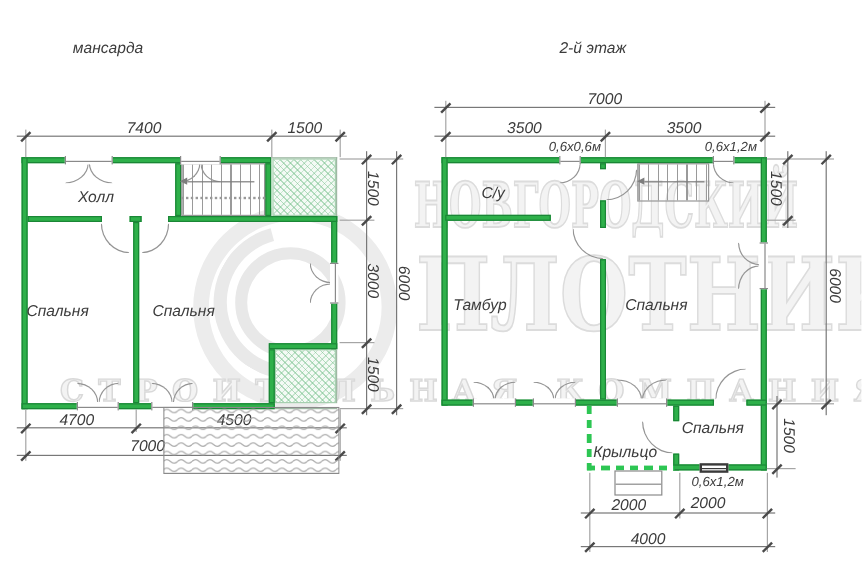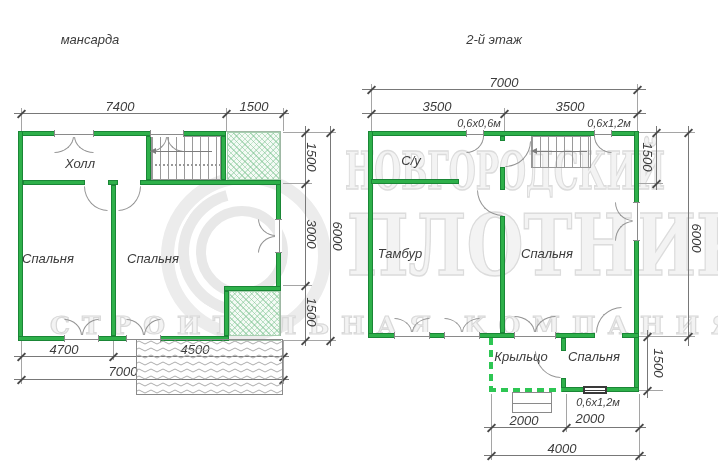--- a/index.html
+++ b/index.html
@@ -245,21 +245,21 @@
       </div>
 
     <div class="q br" style="left:505px;top:141px;width:26px;height:26px;"></div>
     <div class="q bl" style="left:477px;top:190px;width:26px;height:26px;"></div>
     <div class="q tl" style="left:596px;top:307px;width:26px;height:26px;"></div>
     <div class="q bl" style="left:535px;top:351px;width:26px;height:27px;"></div>
 
     <div class="lbl" style="left:411px;top:153px;">С/у</div>
     <div class="lbl" style="left:400px;top:246px;">Тамбур</div>
     <div class="lbl" style="left:547px;top:246px;">Спальня</div>
-    <div class="lbl" style="left:521px;top:349px;">Крыльцо</div>
+    <div class="lbl" style="left:521px;top:369px;">Крыльцо</div>
     <div class="lbl" style="left:594px;top:349px;">Спальня</div>
 
     <div class="lbl sm" style="left:479px;top:117px;">0,6х0,6м</div>
     <div class="lbl sm" style="left:609px;top:117px;">0,6х1,2м</div>
     <div class="lbl sm" style="left:598px;top:396px;">0,6х1,2м</div>
 
     <div class="ext" style="left:371px;top:84px;width:1px;height:47px;"></div>
     <div class="ext" style="left:637px;top:84px;width:1px;height:47px;"></div>
     <div class="ext" style="left:504px;top:108px;width:1px;height:23px;"></div>
     <div class="dim" style="left:362px;top:89px;width:284px;height:1px;"></div>
@@ -299,16 +299,16 @@
     <div class="ext" style="left:639px;top:394px;width:1px;height:66px;"></div>
     <div class="dim" style="left:484px;top:427px;width:162px;height:1px;"></div>
     <div class="tick" style="left:486px;top:427px;"></div>
     <div class="tick" style="left:561px;top:427px;"></div>
     <div class="tick" style="left:634px;top:427px;"></div>
     <div class="lbl" style="left:524px;top:413px;">2000</div>
     <div class="lbl" style="left:590px;top:411px;">2000</div>
     <div class="dim" style="left:484px;top:455px;width:162px;height:1px;"></div>
     <div class="tick" style="left:486px;top:455px;"></div>
     <div class="tick" style="left:634px;top:455px;"></div>
-    <div class="lbl" style="left:562px;top:441px;">4000</div>
+    <div class="lbl" style="left:540px;top:441px;">4000</div>
   </div>
 
 </div>
 
 </body></html>

